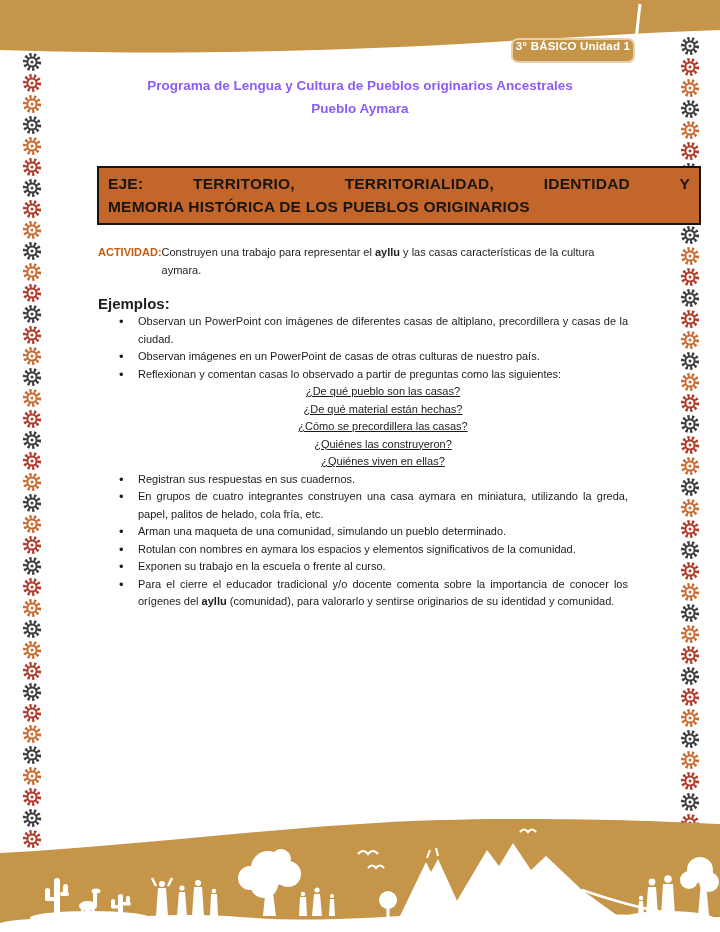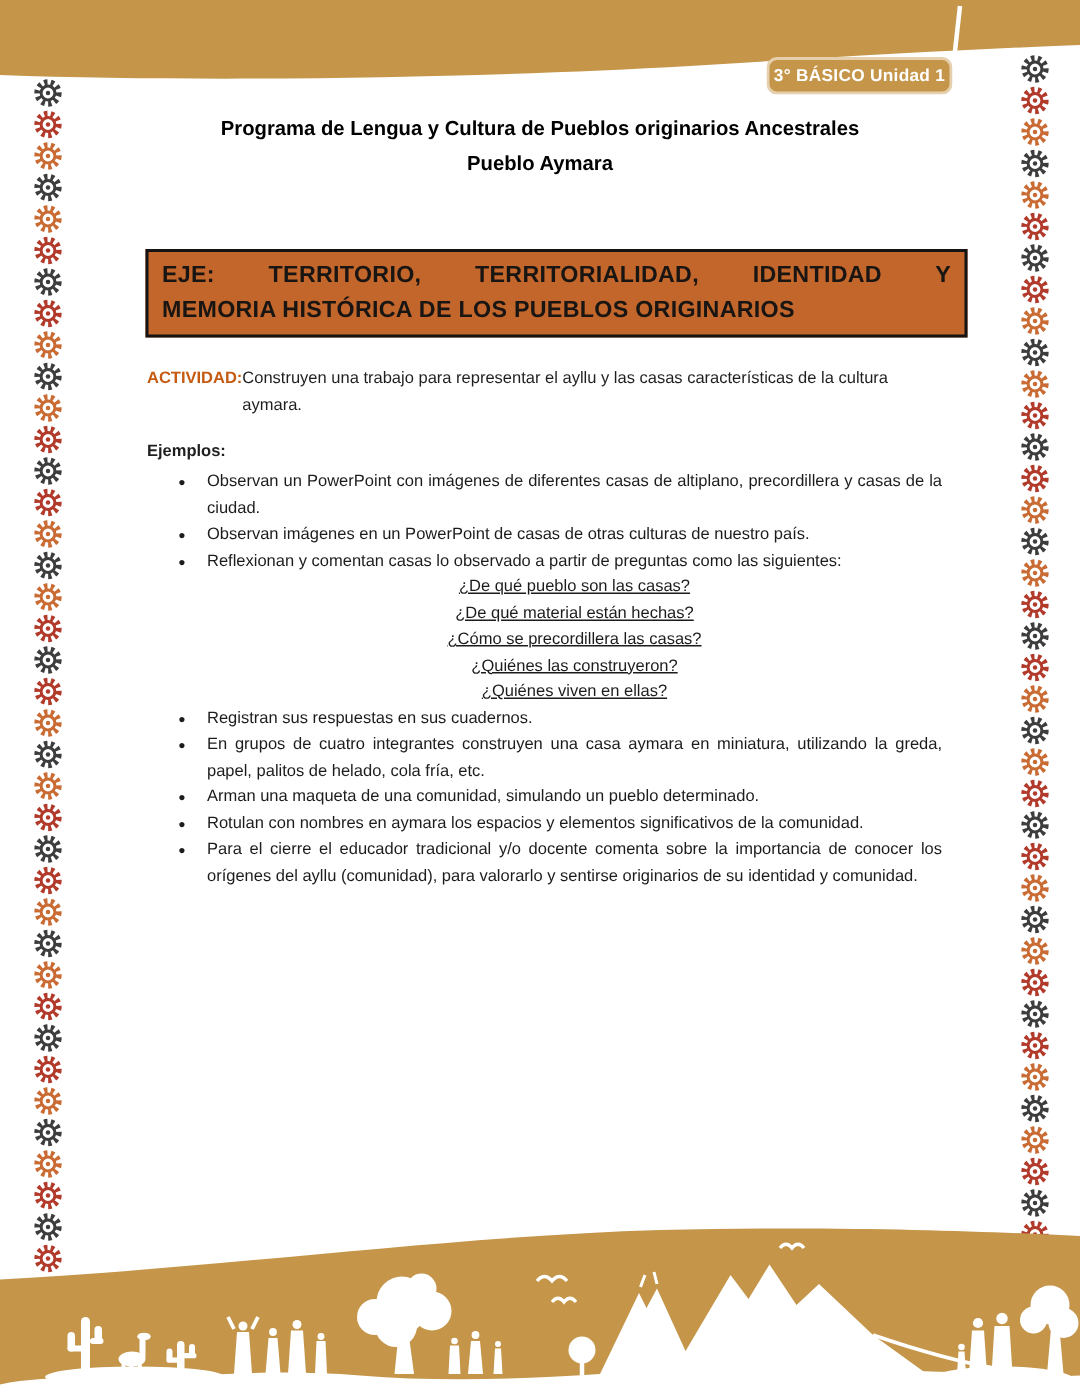--- a/index.html
+++ b/index.html
@@ -6,46 +6,46 @@
   .page{
     position:relative;width:720px;height:932px;overflow:hidden;background:#ffffff;
     font-family:"Liberation Sans",sans-serif;color:#1f1f1f;
   }
   
   .top-band{position:absolute;top:0;left:0;width:720px;height:60px;}
   
   .badge{
     position:absolute;left:511px;top:38px;width:124px;height:25px;
     background:#c5964a;border:2px solid rgba(255,255,255,.55);border-radius:7px;
-    box-sizing:border-box;display:flex;align-items:center;justify-content:center;
+    box-sizing:border-box;display:flex;align-items:flex-start;justify-content:center;
     color:#ffffff;font-size:11.5px;font-weight:bold;letter-spacing:.2px;
   }
   
   .title{position:absolute;top:74px;left:0;width:720px;text-align:center;
-    font-weight:bold;font-size:13.5px;line-height:23px;color:#000000;}
+    font-weight:bold;font-size:13.5px;line-height:23px;color:#8b5cf6;}
   
   .ornament{position:absolute;display:flex;flex-direction:column;gap:1px;width:20px;}
   .orn-left{left:22px;top:52px;}
   .orn-right{left:680px;top:36px;}
   .med{width:20px;height:20px;line-height:0;}
   
   .banner{
-    position:absolute;left:97px;top:166px;width:548px;box-sizing:border-box;
+    position:absolute;left:97px;top:166px;width:604px;box-sizing:border-box;
     background:#c2662b;border:2px solid #141414;padding:4px 9px 5px 9px;
     font-weight:bold;font-size:15.5px;line-height:23px;color:#191512;letter-spacing:.2px;
   }
   .banner-line1{text-align:justify;text-align-last:justify;}
   
   .activity{position:absolute;left:98px;top:243px;width:530px;display:flex;
     font-size:11px;line-height:18px;}
   .act-label{color:#c55a11;font-weight:bold;white-space:nowrap;margin-right:0;}
   .act-text{width:460px;}
-  .b{font-weight:normal;margin-top:44px;}
-  
-  .examples-heading{position:absolute;left:98px;top:295px;font-size:11px;font-weight:bold;}
+  .b{font-weight:bold;margin-top:44px;}
+  
+  .examples-heading{position:absolute;left:98px;top:295px;font-size:15px;font-weight:bold;}
   ul.bullets{position:absolute;left:98px;top:313px;width:530px;margin:0;padding:0;list-style:none;}
   ul.bullets li{position:relative;padding-left:40px;font-size:11px;line-height:17.5px;
     color:#1c1c1c;}
   ul.bullets li::before{content:"\2022";position:absolute;left:21px;top:0;font-size:13px;}
   .li-text{text-align:justify;}
   .subline{text-align:center;text-decoration:underline;}
   
   .footer{position:absolute;left:0;bottom:0;width:720px;height:122px;}
 </style>
 </head>
@@ -493,20 +493,23 @@
         <div class="li-text"><span>Registran sus respuestas en sus cuadernos.</span></div>
       </li>
       <li>
         <div class="li-text"><span>En grupos de cuatro integrantes construyen una casa aymara en miniatura, utilizando la greda, papel, palitos de helado, cola fría, etc.</span></div>
       </li>
       <li>
         <div class="li-text"><span>Arman una maqueta de una comunidad, simulando un pueblo determinado.</span></div>
       </li>
       <li>
         <div class="li-text"><span>Rotulan con nombres en aymara los espacios y elementos significativos de la comunidad.</span></div>
+      </li>
+      <li>
+        <div class="li-text"><span>Exponen su trabajo en la escuela o frente al curso.</span></div>
       </li>
       <li>
         <div class="li-text"><span>Para el cierre el educador tradicional y/o docente comenta sobre la importancia de conocer los orígenes del </span><span class="b">ayllu</span><span> (comunidad), para valorarlo y sentirse originarios de su identidad y comunidad.</span></div>
       </li>
     </ul>
 
   <svg class="footer" viewBox="0 0 720 122" preserveAspectRatio="none">
     <path d="M0,43 C140,36 300,14 440,10 C560,7 660,11 720,14 L720,122 L0,122 Z" fill="#c5964a"></path>
     <g fill="#ffffff">
 

